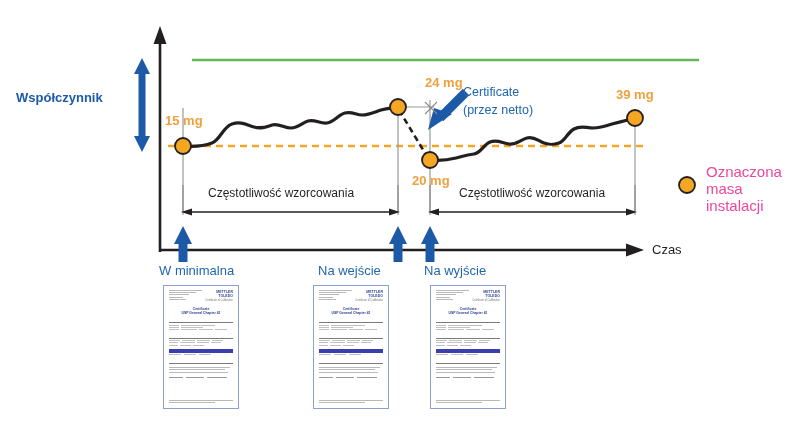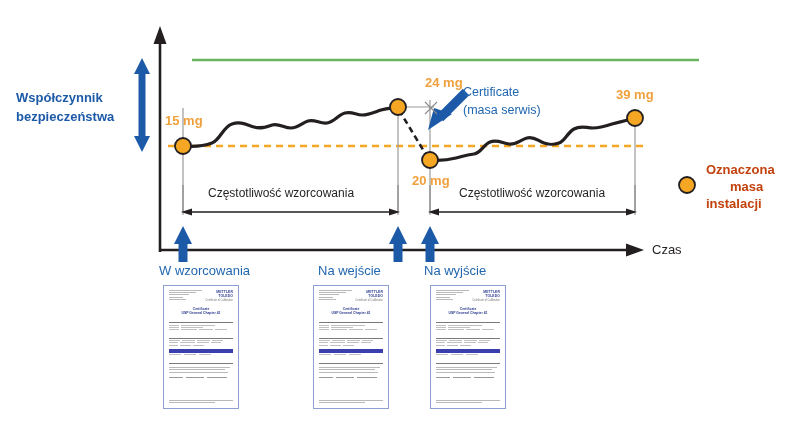--- a/index.html
+++ b/index.html
@@ -44,23 +44,23 @@
   .t-blue {
     font-size: 12.5px;
     color: #2167b0;
   }
   .t-orange {
     font-size: 13px;
     font-weight: bold;
     color: #f0a03c;
   }
   .t-legend {
-    font-size: 13px;
-    font-weight: bold;
-    color: #c2410c;
+    font-size: 15px;
+    font-weight: normal;
+    color: #ec4899;
   }
   .t-black {
     font-size: 12px;
     color: #231f20;
   }
   .t-doc-label {
     font-size: 13px;
     color: #2167b0;
   }
   
@@ -259,38 +259,37 @@
       <line x1="430" y1="238" x2="430" y2="262" stroke="#1c5aa8" stroke-width="9"></line>
       <polygon points="430,226 421,244 439,244" fill="#1c5aa8"></polygon>
     </g>
   </svg>
 
 
   <div class="txt t-axis-title" style="left:652px; top:243px;">Czas</div>
 
 
   <div class="txt t-blue-bold" style="left:16px; top:91px;">Współczynnik</div>
-  <div class="txt t-blue-bold" style="left:16px; top:110px;">bezpieczeństwa</div>
 
   <div class="txt t-blue" style="left:463px; top:85px;">Certificate</div>
-  <div class="txt t-blue" style="left:463px; top:103px;">(masa serwis)</div>
+  <div class="txt t-blue" style="left:463px; top:103px;">(przez netto)</div>
 
   <div class="txt t-orange" style="left:165px; top:114px;">15 mg</div>
   <div class="txt t-orange" style="left:377px; top:76px;margin-left:48px;">24 mg</div>
   <div class="txt t-orange" style="left:412px; top:174px;">20 mg</div>
   <div class="txt t-orange" style="left:616px; top:88px;">39 mg</div>
 
   <div class="txt t-black" style="left:208px; top:187px;">Częstotliwość wzorcowania</div>
   <div class="txt t-black" style="left:459px; top:187px;">Częstotliwość wzorcowania</div>
 
   <div class="txt t-legend" style="left:706px; top:163px;">Oznaczona</div>
-  <div class="txt t-legend" style="left:706px; top:180px;margin-left:24px;">masa</div>
+  <div class="txt t-legend" style="left:706px; top:180px;">masa</div>
   <div class="txt t-legend" style="left:706px; top:197px;">instalacji</div>
 
-  <div class="txt t-doc-label" style="left:159px; top:264px;">W wzorcowania</div>
+  <div class="txt t-doc-label" style="left:159px; top:264px;">W minimalna</div>
   <div class="txt t-doc-label" style="left:318px; top:264px;">Na wejście</div>
   <div class="txt t-doc-label" style="left:424px; top:264px;">Na wyjście</div>
 
   <div class="cert" style="left:163px; top:285px;">
     <div class="cert-top">
       <div class="cert-addr" style="width:34px;">
         <div class="ln" style="width:100%"></div>
         <div class="ln" style="width:82%"></div>
         <div class="ln" style="width:60%"></div>
         <div class="ln" style="width:44%"></div>

